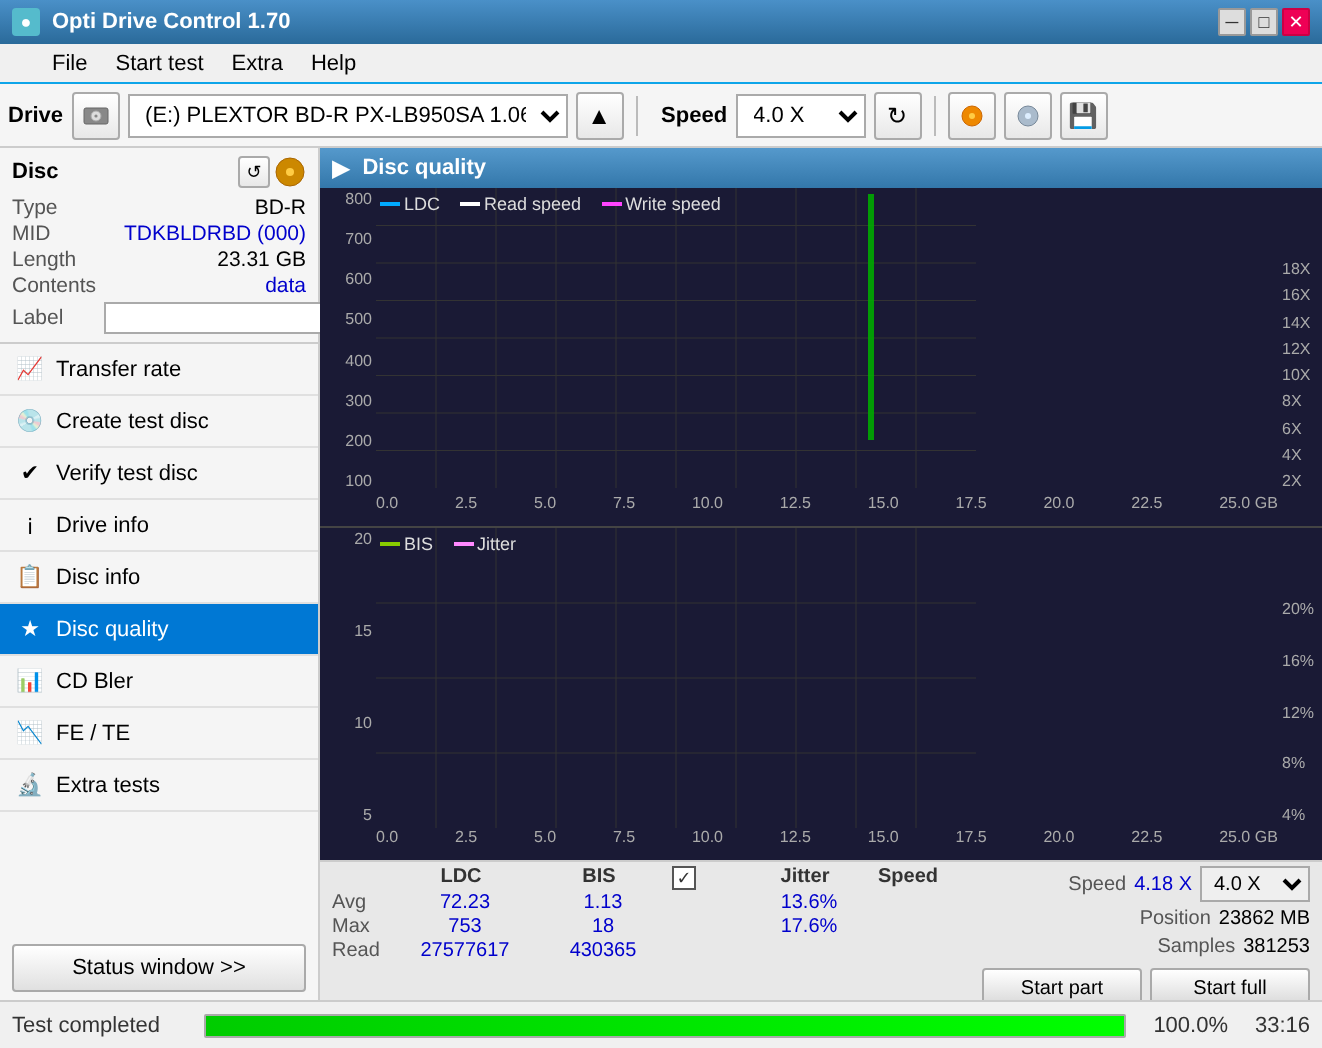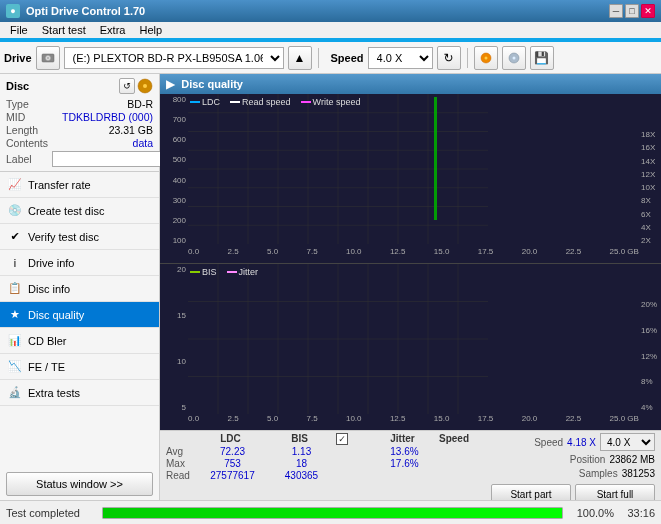--- a/index.html
+++ b/index.html
@@ -22,22 +22,22 @@
     .title-bar-controls { display: flex; gap: 2px; }
     .title-bar-btn { width: 14px; height: 14px; background: #ddd; border: 1px solid #999; border-radius: 1px; font-size: 9px; display: flex; align-items: center; justify-content: center; cursor: pointer; color: #333; }
     .title-bar-btn.close-btn { background: #e05; color: white; border-color: #c04; }
 
     
     .menu-bar {
       background: #f0f0f0;
       height: 20px;
       display: flex;
       align-items: center;
-      padding: 0 4px;
-      border-bottom: 4px solid #0ea5e9;
+      padding: 0 20px;
+      border-bottom: 1px solid #0ea5e9;
       gap: 2px;
     }
     .menu-item {
       padding: 2px 6px;
       font-size: 11px;
       cursor: pointer;
       border-radius: 2px;
     }
 
     

